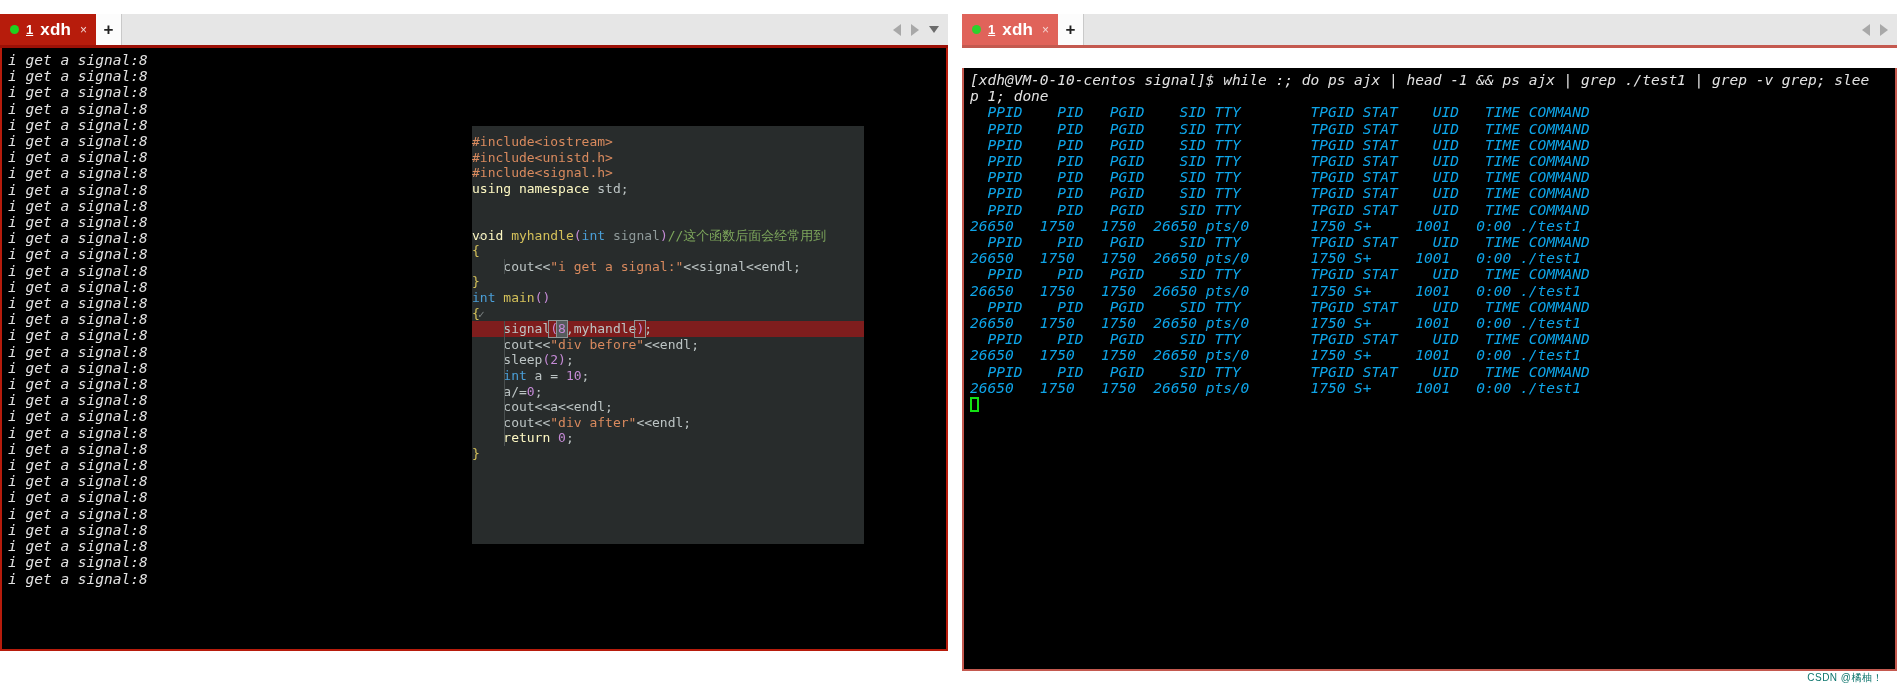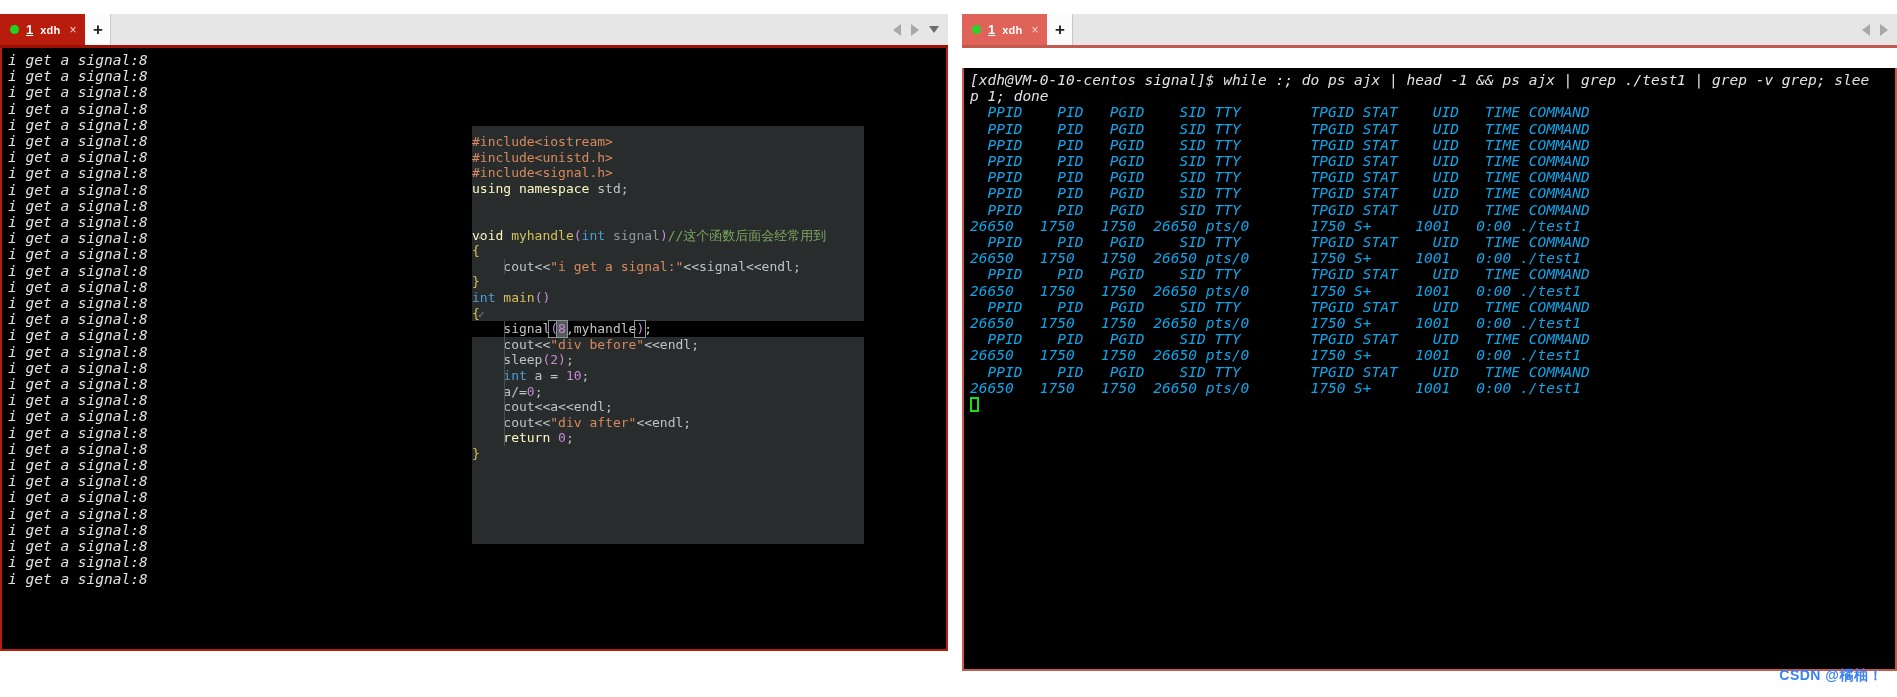--- a/index.html
+++ b/index.html
@@ -39,21 +39,21 @@
   .tab.light { background: #e0635a; }
 
   .tab-dot {
     width: 9px; height: 9px; border-radius: 50%;
     background: #1fd31f;
     display: inline-block;
     flex: 0 0 auto;
   }
   .tab.light .tab-dot { background: #2cd22c; }
   .tab-num { text-decoration: underline; font-weight: bold; font-size: 13px; }
-  .tab-title { font-weight: bold; font-size: 11px; letter-spacing: 0.2px; }
+  .tab-title { font-weight: bold; font-size: 17px; letter-spacing: 0.2px; }
   .tab-close {
     font-size: 12px; color: #f3d5d2; margin-left: 2px; line-height: 1;
     font-family: "Liberation Sans", sans-serif;
   }
 
   .tab-new {
     width: 26px;
     display: flex; align-items: center; justify-content: center;
     background: #fcfcfc;
     color: #222;
@@ -117,21 +117,21 @@
     white-space: pre;
     padding: 8px 0 10px 0;
     overflow: hidden;
   }
   .code-line {
     position: relative;
     height: 15.6px;
     white-space: pre;
     color: #bcc4c4;
   }
-  .code-line.hl { background: #000000; }
+  .code-line.hl { background: #7f1d1d; }
   .fold {
     position: absolute; left: 6px; top: 1px;
     color: #7d8484; font-size: 11px;
   }
   .guide {
     position: absolute; left: 32px; top: 0; bottom: 0;
     width: 1px; background: #4a5050;
   }
 
   .t-pre    { color: #d98a5e; }
@@ -157,25 +157,24 @@
     display: inline-block;
     outline: 1px solid #8d9696;
     margin: 0 -1px;
     padding: 0 1px;
   }
 
   
   .watermark {
     position: absolute;
     right: 14px; bottom: 12px;
-    color: #3b82f6;
-    font-size: 14px;
+    color: #0f766e;
+    font-size: 10px;
     font-family: "Liberation Sans", sans-serif;
     letter-spacing: 0.5px;
-    font-weight: bold;
   }
 </style>
 </head>
 <body>
 
 <div id="root">
 
   <div class="term-window" id="left-window" style="left:0px; top:14px; width:948px; height:634px;">
 
     <div class="tabbar">

